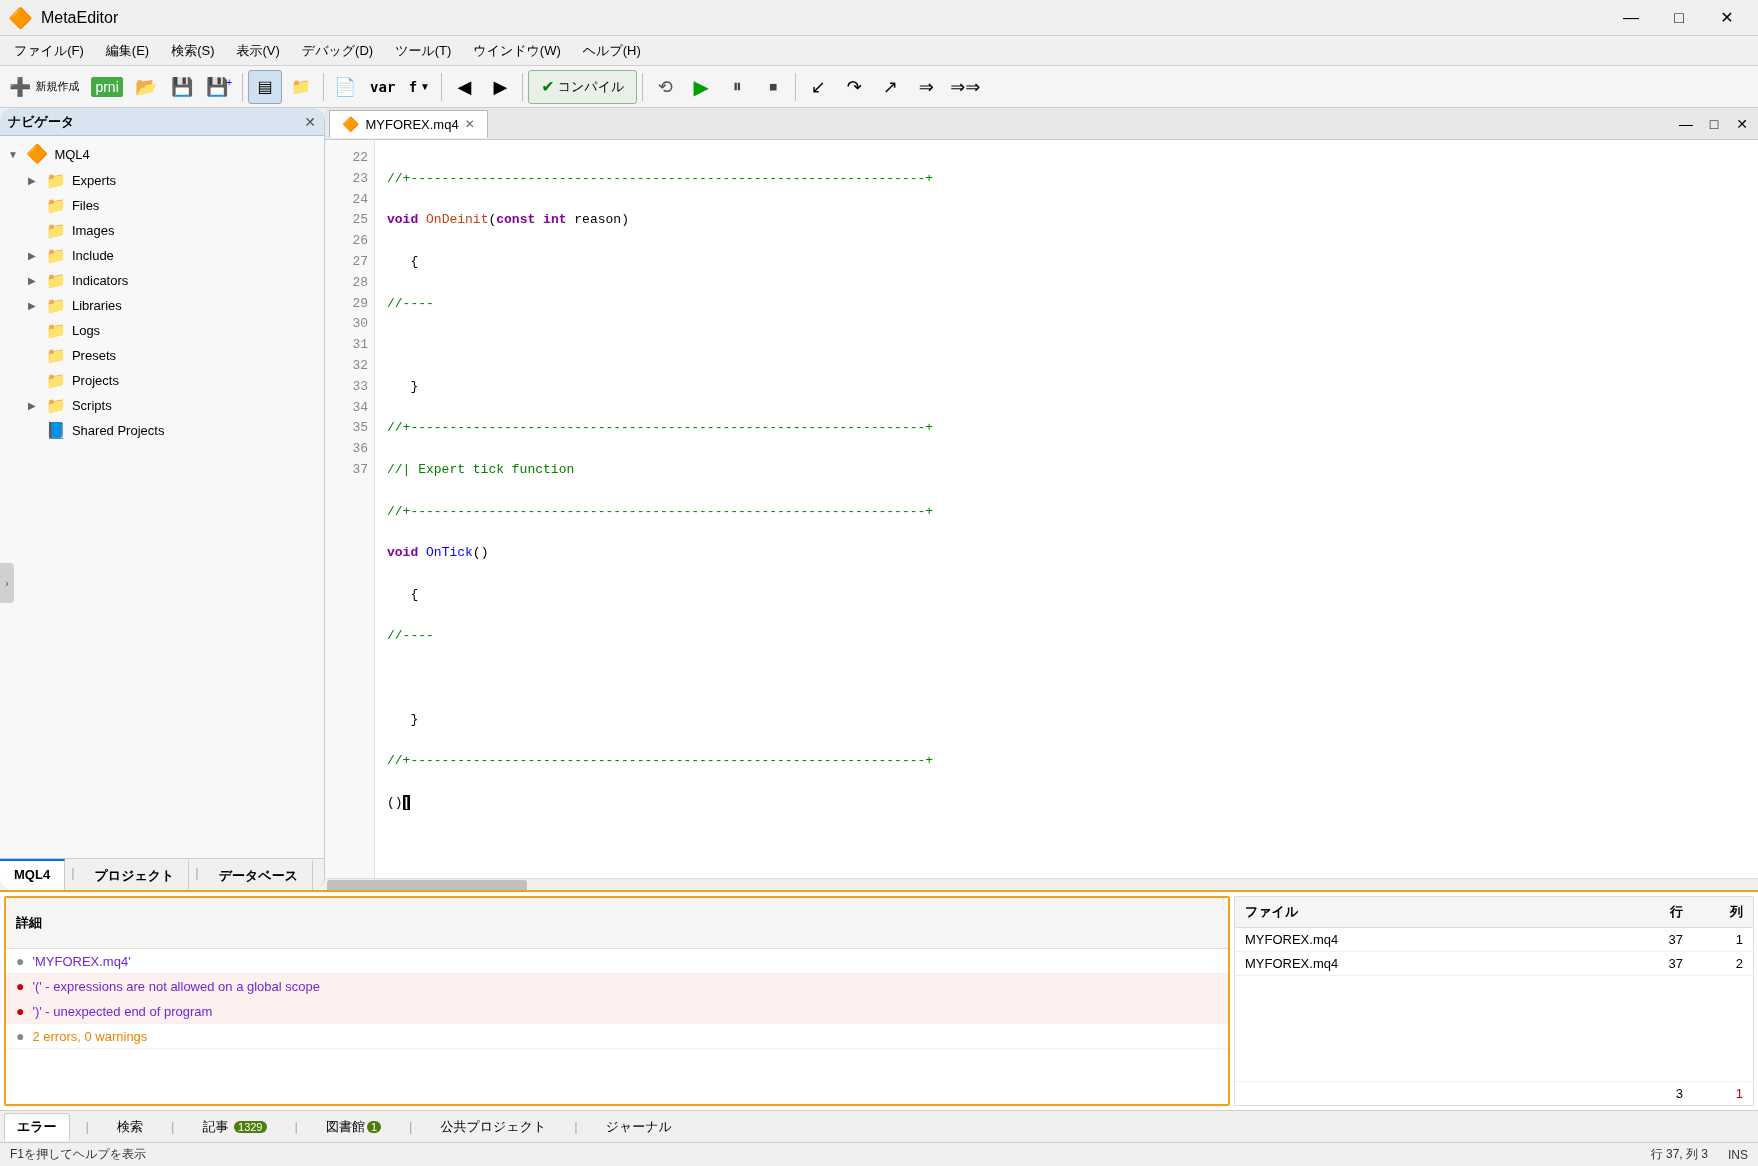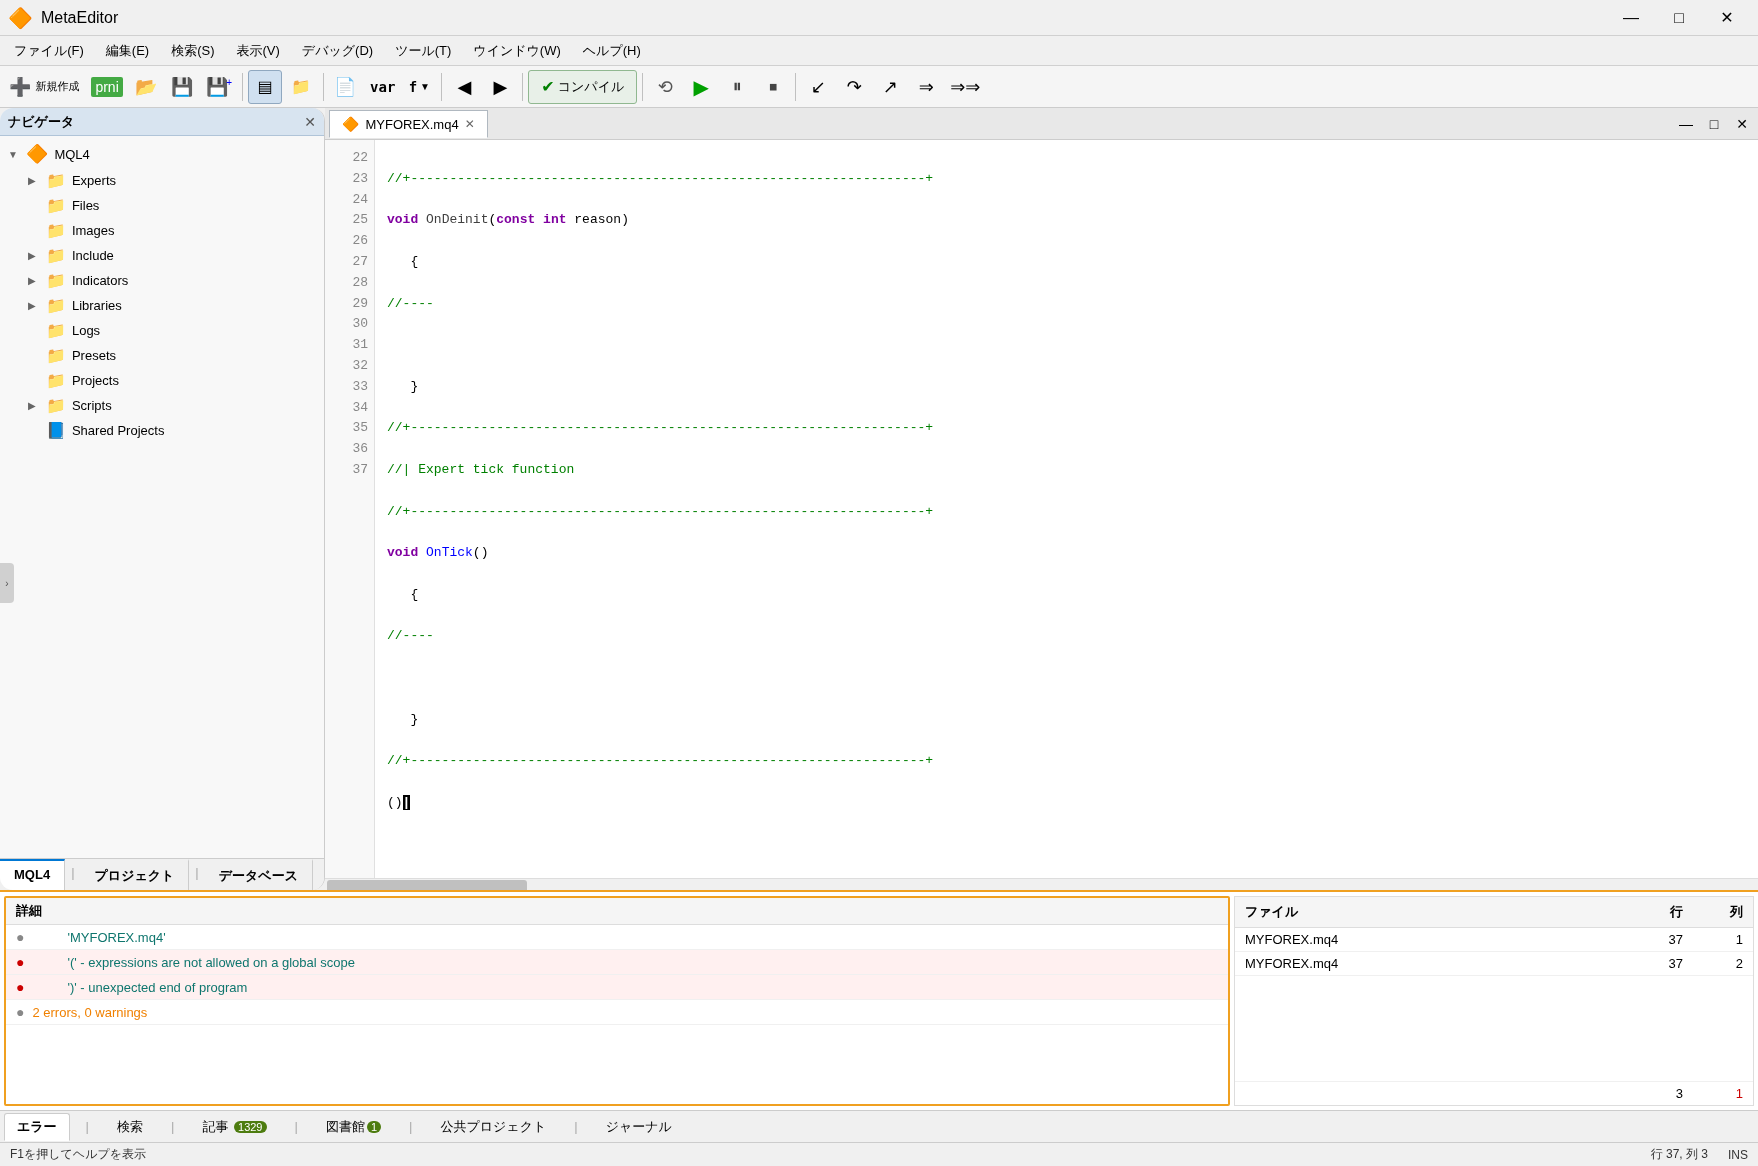--- a/index.html
+++ b/index.html
@@ -313,42 +313,42 @@
       flex: 1;
       border: 2px solid #f0a020;
       display: flex;
       flex-direction: column;
       overflow: hidden;
       margin: 4px;
       border-radius: 2px;
     }
     #error-panel-header {
       background: #f5f5f5;
-      padding: 4px 10px;
+      padding: 16px 10px;
       font-size: 13px;
       font-weight: 600;
       border-bottom: 1px solid #ddd;
     }
     .error-row {
       display: flex;
       align-items: center;
       gap: 8px;
       padding: 4px 10px;
       font-size: 13px;
       border-bottom: 1px solid #f0f0f0;
     }
     .error-icon-gray {
       color: #888;
       font-size: 14px;
     }
     .error-icon-red {
       color: #cc0000;
       font-size: 14px;
     }
-    .error-text { color: #0f766e; margin-left: 35px; }
+    .error-text { color: #6d28d9; }
     .warning-text { color: #f08000; }
 
     #file-panel {
       width: 520px;
       border-left: 1px solid #ddd;
       display: flex;
       flex-direction: column;
       overflow: hidden;
       margin: 4px 4px 4px 0;
     }
@@ -669,21 +669,21 @@
           <div>31</div>
           <div>32</div>
           <div>33</div>
           <div>34</div>
           <div>35</div>
           <div>36</div>
           <div>37</div>
         </div>
         <div id="code-content">
 <span class="code-line"><span class="comment">//+------------------------------------------------------------------+</span></span>
-<span class="code-line"><span class="kw-purple">void</span> <span style="color:#404040;">OnDeinit</span>(<span class="kw-purple">const</span> <span class="kw-purple">int</span> <span style="color:#000;">reason</span>)</span>
+<span class="code-line"><span class="kw-purple">void</span> <span style="color:#c2410c;">OnDeinit</span>(<span class="kw-purple">const</span> <span class="kw-purple">int</span> <span style="color:#000;">reason</span>)</span>
 <span class="code-line">   {</span>
 <span class="code-line"><span class="comment">//----</span></span>
 <span class="code-line"> </span>
 <span class="code-line">   }</span>
 <span class="code-line"><span class="comment">//+------------------------------------------------------------------+</span></span>
 <span class="code-line"><span class="comment">//| Expert tick function</span></span>
 <span class="code-line"><span class="comment">//+------------------------------------------------------------------+</span></span>
 <span class="code-line"><span class="kw-purple">void</span> <span style="color:#0000ff;">OnTick</span>()</span>
 <span class="code-line">   {</span>
 <span class="code-line"><span class="comment">//----</span></span>

